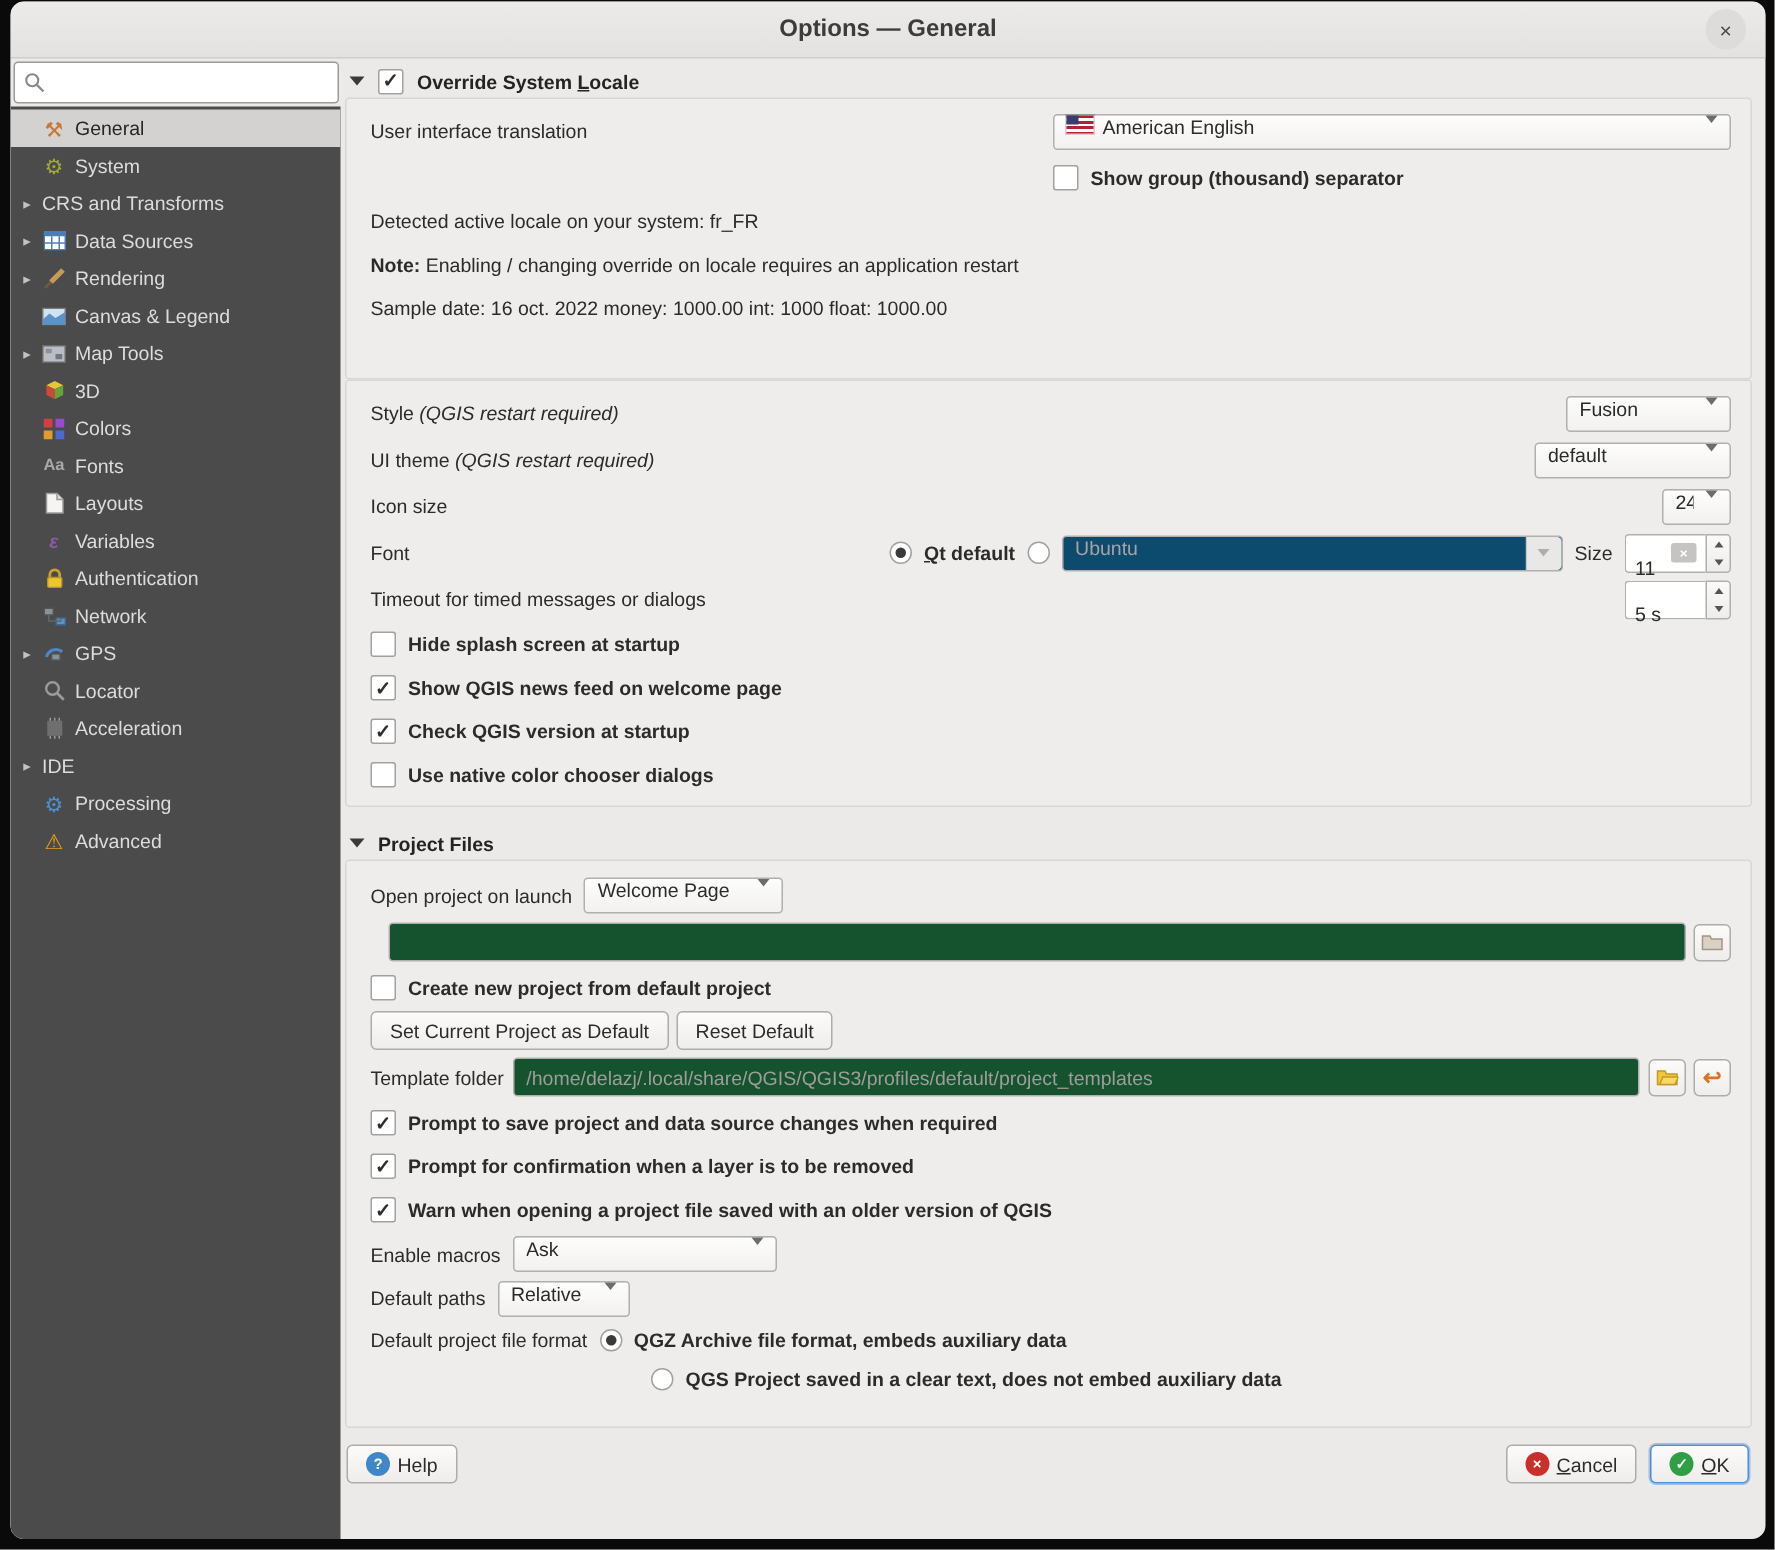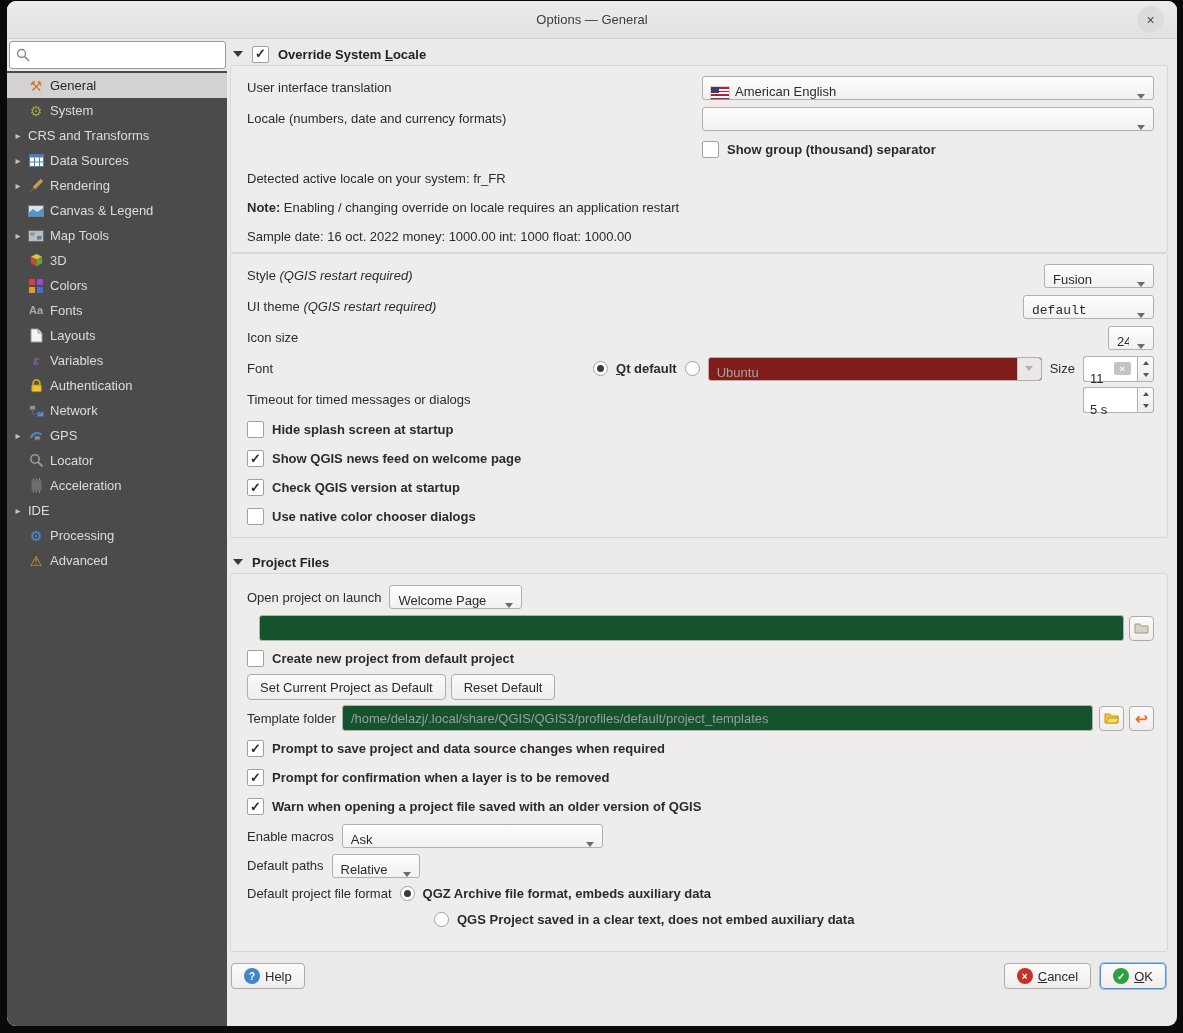--- a/index.html
+++ b/index.html
@@ -2,21 +2,21 @@
 <html><head>
 <meta charset="utf-8">
 <style>
 * { box-sizing: border-box; margin: 0; padding: 0; }
 html,body { width:1183px; height:1033px; }
 body { background:#0a0a0a; font-family:"Liberation Sans",sans-serif; font-size:13px; color:#2b2b2b; position:relative; overflow:hidden; }
 
 .window{position:absolute; left:7px; top:1px; width:1170px; height:1025px; background:#eceae8; border-radius:9px; overflow:hidden; display:flex; flex-direction:column;}
 
 .titlebar{height:38px; background:linear-gradient(#edebe9,#e4e2e0); border-bottom:1px solid #cfcdcb; position:relative; display:flex; align-items:center; justify-content:center; flex:0 0 auto;}
-.title{font-weight:400; font-size:13px; color:#3c3c3c;}
+.title{font-weight:700; font-size:16px; color:#3c3c3c;}
 .close-btn{position:absolute; top:5px; right:13px; width:27px; height:27px; border-radius:50%; background:#dedcda; display:flex; align-items:center; justify-content:center; color:#4a4a4a; font-size:14px; cursor:default;}
 
 .content{flex:1; display:flex; min-height:0;}
 
 
 .sidebar{width:220px; flex:0 0 auto; display:flex; flex-direction:column; background:#eceae8;}
 .search-row{padding:2px 1px 0 2px;}
 .search-wrap{position:relative;}
 input.search-input{width:100%; height:28px; border:1px solid #9c9a98; border-radius:3px; background:#fff; padding:0 6px 0 27px; font:13px "Liberation Sans",sans-serif; outline:none; color:#2b2b2b;}
 .search-icon{position:absolute; left:7px; top:7px; width:14px; height:14px;}
@@ -49,27 +49,27 @@
 .ital{font-style:italic;}
 .graytext{color:#9f9d9b;}
 
 
 .checkbox{width:17px;height:17px;border:1px solid #a3a1a0;border-radius:2px;background:#fff;display:inline-flex;align-items:center;justify-content:center;flex:0 0 auto;}
 .checkbox.on::after{content:"✓";font-size:13px;font-weight:700;color:#2e2e2e;line-height:1;margin-top:-1px;}
 .cb-label{font-weight:700; margin-left:8px; white-space:nowrap;}
 .radio{width:15px;height:15px;border:1px solid #a3a1a0;border-radius:50%;background:#fff;display:inline-flex;align-items:center;justify-content:center;flex:0 0 auto;}
 .radio.on::after{content:"";width:7px;height:7px;border-radius:50%;background:#3a3a3a;}
 
-.combo{height:24px;border:1px solid #b2b0ae;border-radius:3px;background:linear-gradient(#fdfdfc,#f2f1ef);display:flex;align-items:flex-end;padding:0 8px;flex:0 0 auto;}
+.combo{height:24px;border:1px solid #b2b0ae;border-radius:3px;background:linear-gradient(#fdfdfc,#f2f1ef);display:flex;align-items:flex-start;padding:0 8px;flex:0 0 auto;}
 .combo .c-label{flex:1; white-space:nowrap; overflow:hidden;}
 .c-arrow{width:0;height:0;border-left:4px solid transparent;border-right:4px solid transparent;border-top:5px solid #6e6c6a; flex:0 0 auto; margin-left:8px;}
-.combo.disabled{background:#7f1d1d;color:#a6a4a2;}
+.combo.disabled{background:#0c4a6e;color:#a6a4a2;}
 .combo .c-arrowbox{align-self:stretch; width:24px; margin:0 -8px 0 6px; border-left:1px solid #c8c6c4; border-radius:0 3px 3px 0; background:#eae8e6; display:flex; align-items:center; justify-content:center;}
 .c-arrowbox .c-arrow{margin-left:0; border-top-color:#b0aeac;}
-.w452{width:452px;} .w95{width:110px;} .w131{width:131px;font-family:Liberation Mono, monospace;} .w48{width:46px;} .w334{width:334px;} .w133{width:133px;} .w222{width:261px;} .w88{width:88px;}
+.w452{width:452px;} .w95{width:110px;} .w131{width:131px;} .w48{width:46px;} .w334{width:334px;} .w133{width:133px;} .w222{width:176px;} .w88{width:88px;}
 
 .textinput{height:26px;border:1px solid #b2b0ae;border-radius:3px;background:#14532d;display:flex;align-items:center;padding:0 8px; overflow:hidden; white-space:nowrap;}
 .flex1{flex:1; min-width:0;}
 
 .spin{display:flex; height:26px; flex:0 0 auto;}
 .sp-box{border:1px solid #b2b0ae; border-right:none; border-radius:3px 0 0 3px; background:#fff; display:flex; align-items:center; padding:0 6px; gap:6px; width:54px;}
 .sp-box .sp-val{flex:1;margin-top:20px;}
 .sp-btns{width:17px; border:1px solid #b2b0ae; border-radius:0 3px 3px 0; background:linear-gradient(#fbfaf9,#efedeb); display:flex; flex-direction:column;}
 .sp-up,.sp-dn{flex:1; display:flex; align-items:center; justify-content:center;}
 .sp-up::after{content:"";border-left:3.5px solid transparent;border-right:3.5px solid transparent;border-bottom:4.5px solid #555;}
@@ -312,27 +312,20 @@
         <span class="tri"></span>
         <span class="checkbox on"></span>
         <span class="sec-title">Override System <u>L</u>ocale</span>
       </div>
       <div class="group g1">
         <div class="grow h31">
           <span class="lbl">User interface translation</span>
           <div class="combo w452 right">
             <span class="flag"></span>
             <span class="c-label">American English</span>
-            <span class="c-arrow"></span>
-          </div>
-        </div>
-        <div class="grow h31">
-          <span class="lbl">Locale (numbers, date and currency formats)</span>
-          <div class="combo w452 right">
-            <span class="c-label"></span>
             <span class="c-arrow"></span>
           </div>
         </div>
         <div class="grow h30">
           <div class="grow w452 right">
             <span class="checkbox"></span>
             <span class="cb-label">Show group (thousand) separator</span>
           </div>
         </div>
         <div class="tline">Detected active locale on your system: fr_FR</div>

